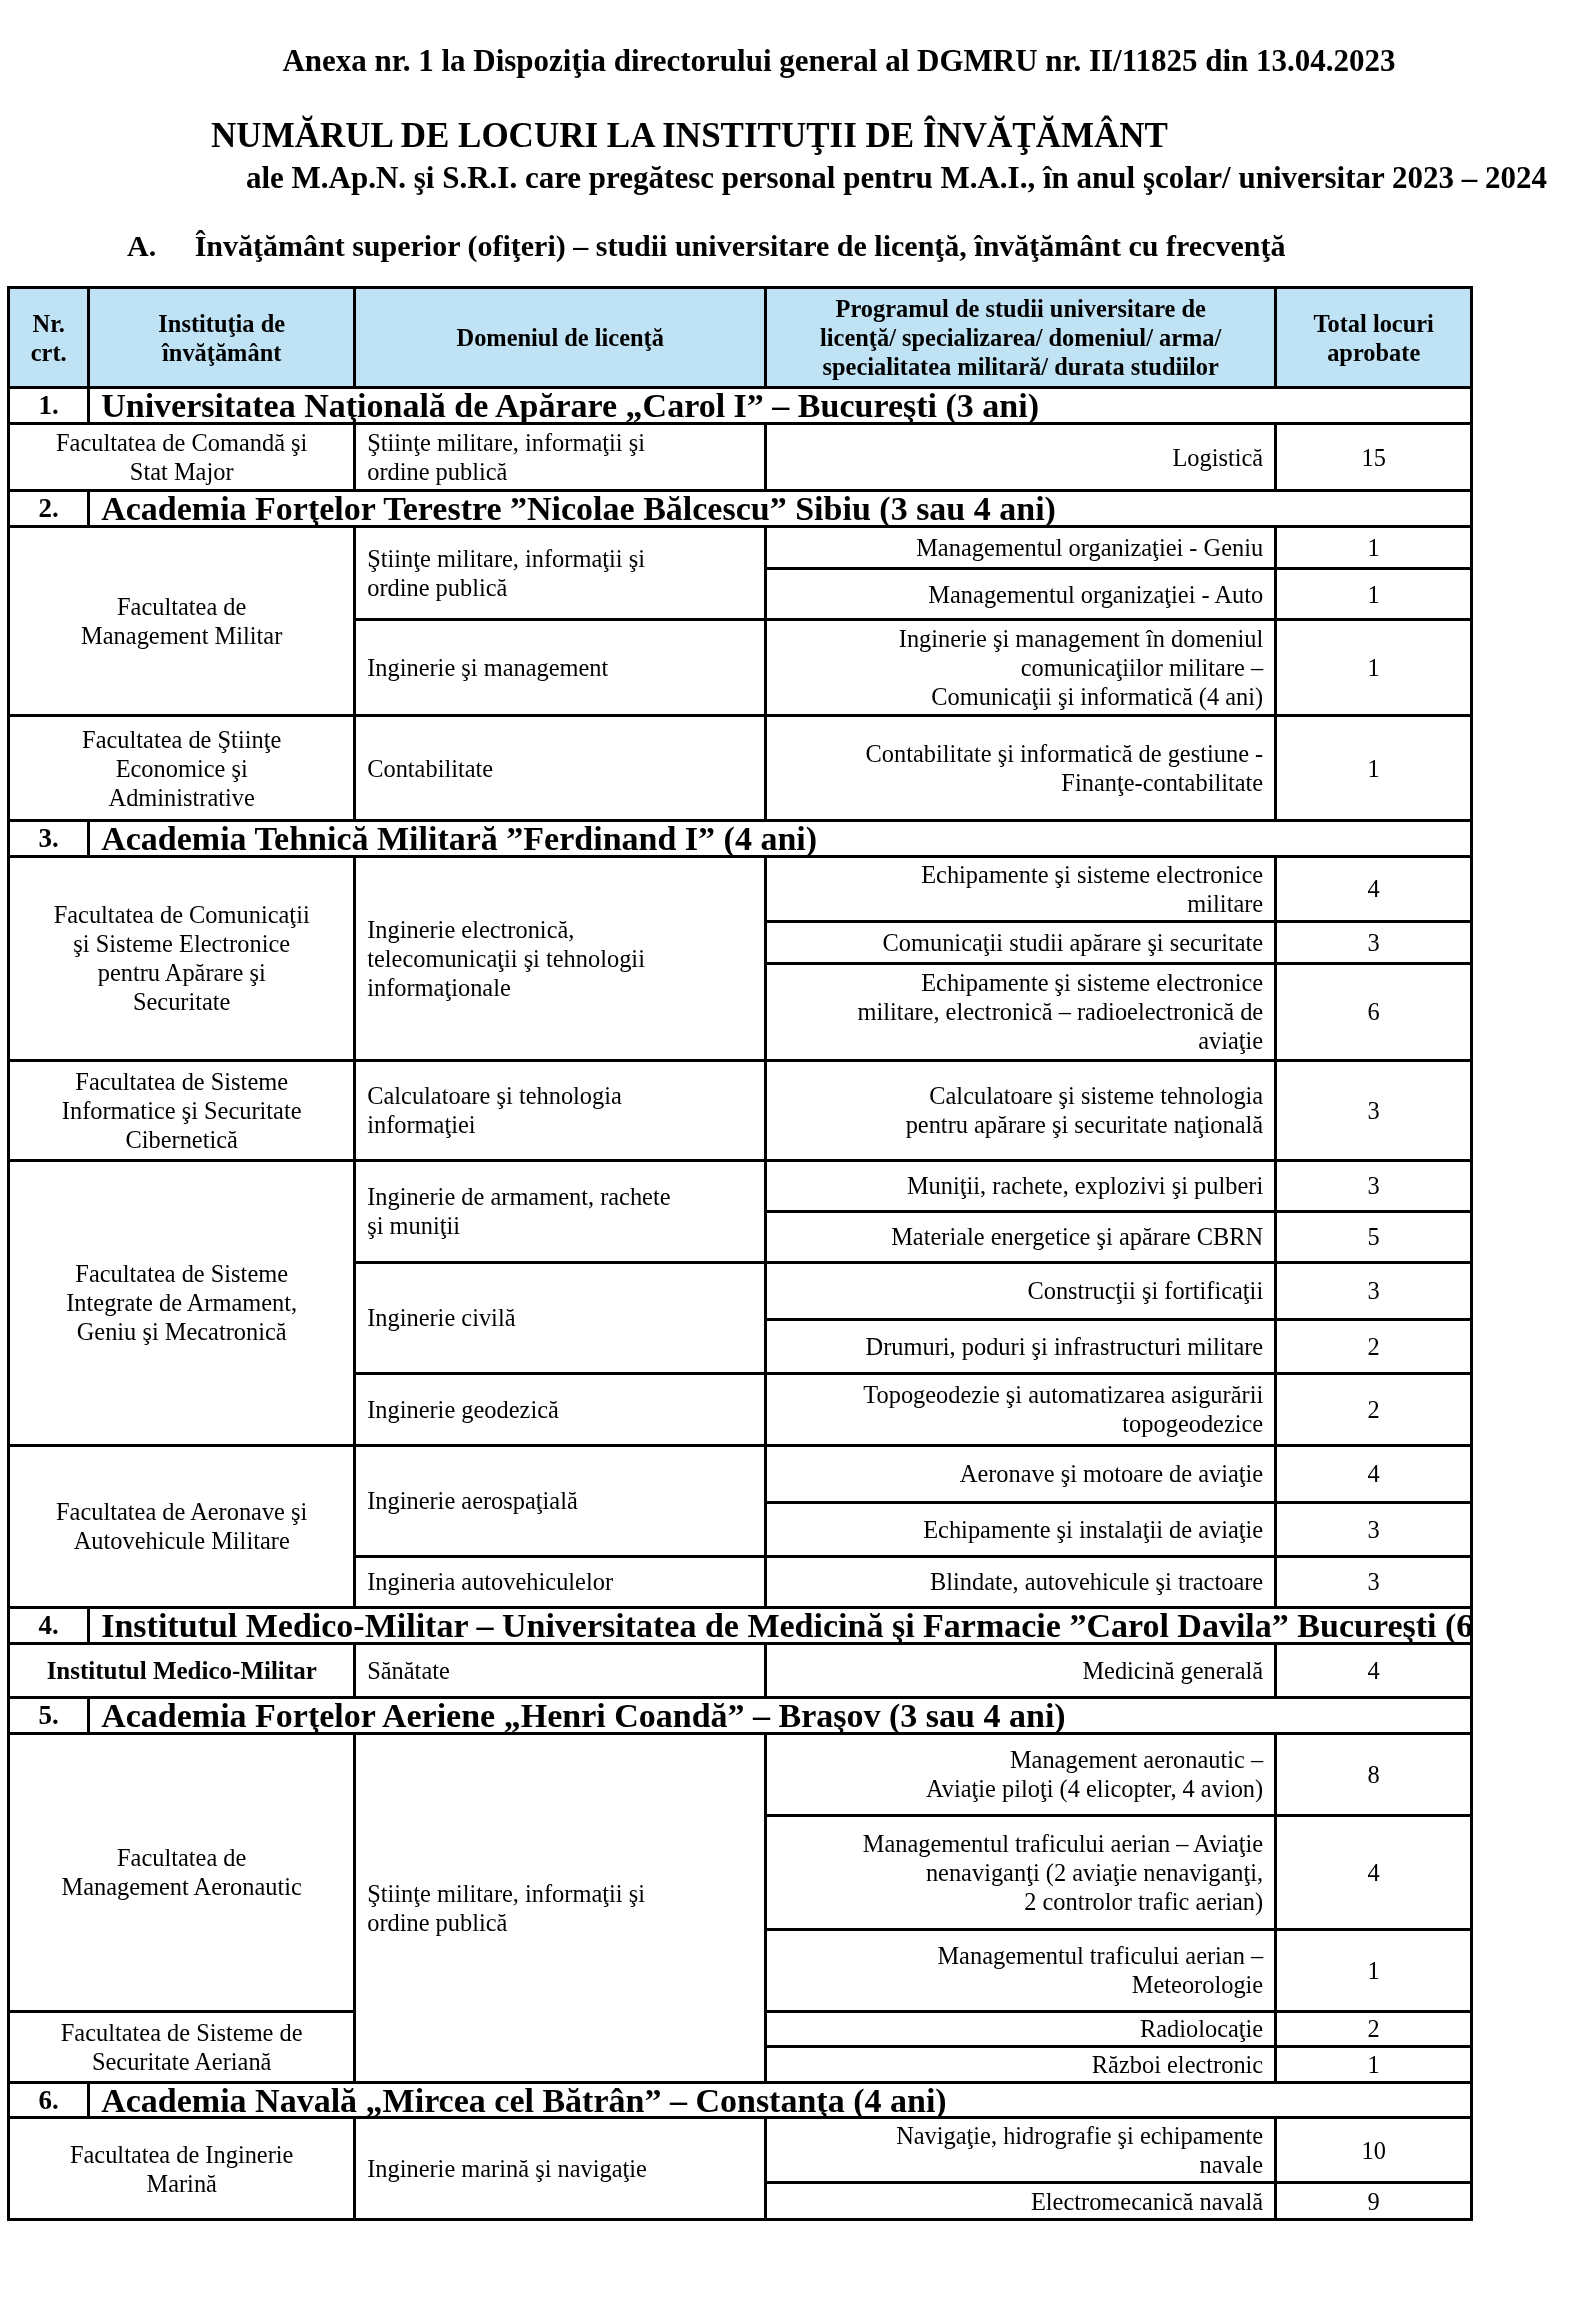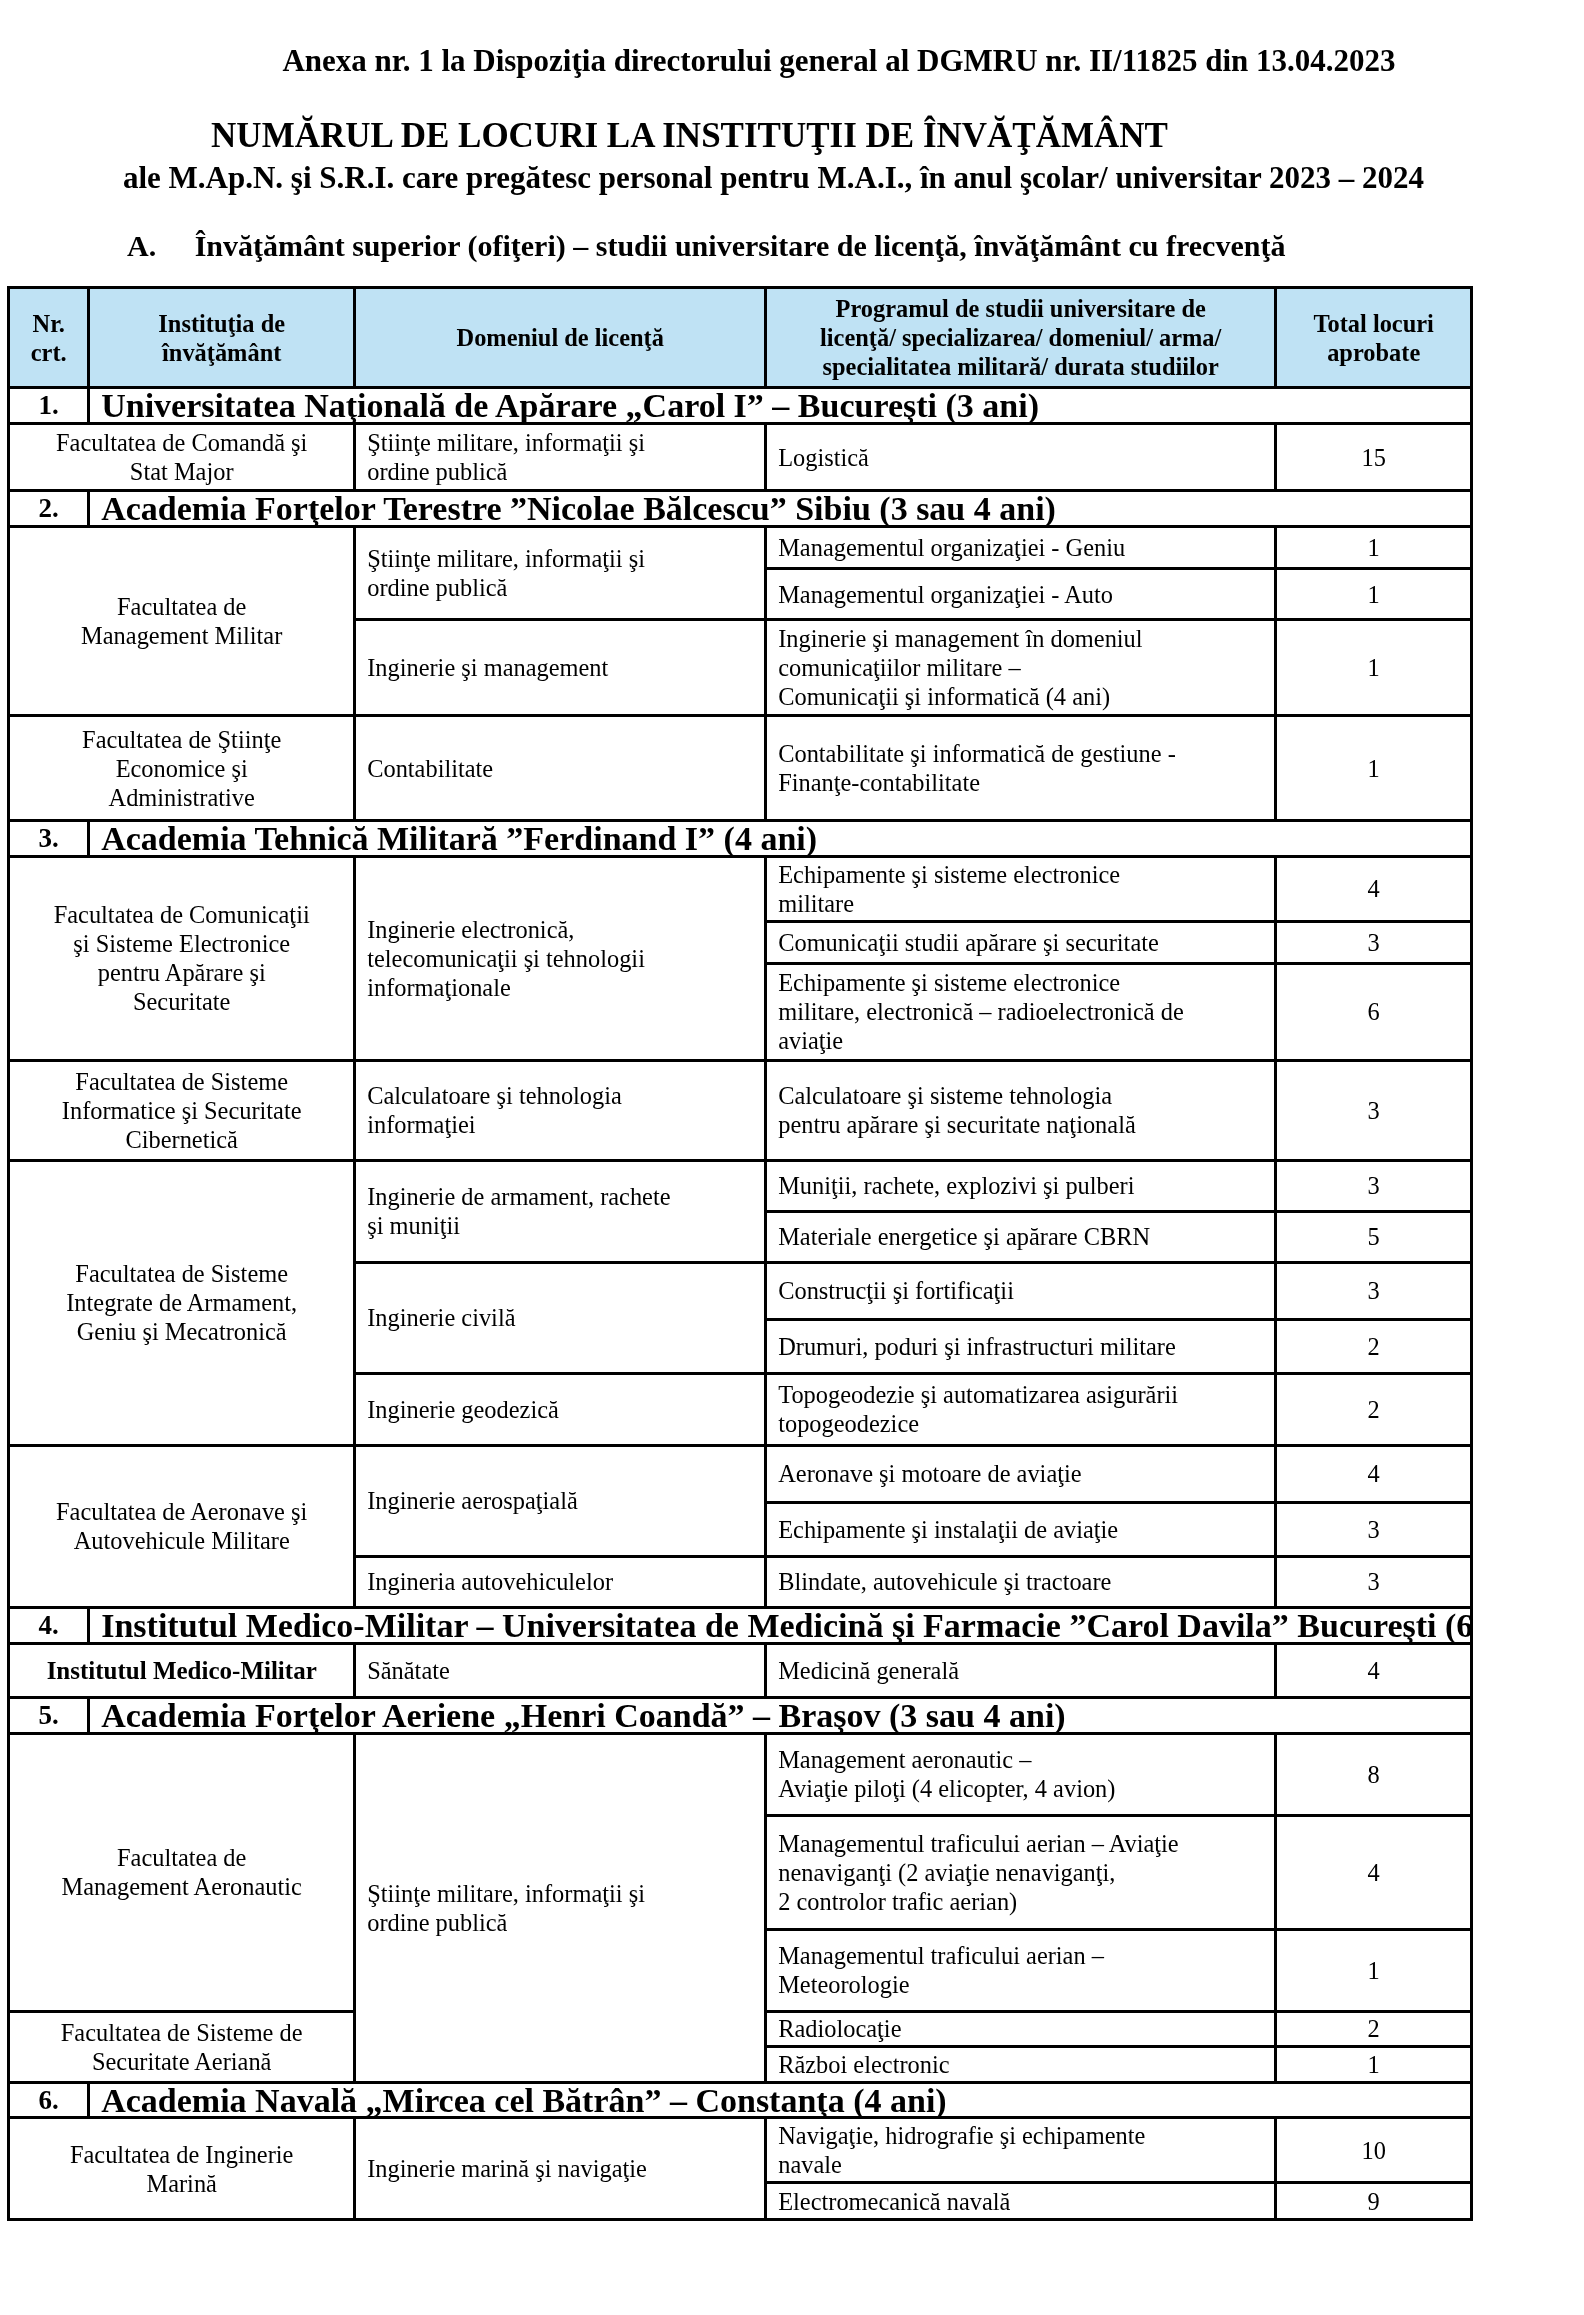--- a/index.html
+++ b/index.html
@@ -26,21 +26,21 @@
   .main-title {
     margin: 37px 0 0 0;
     width: 1379px;
     text-align: center;
     font-size: 35px;
     font-weight: bold;
   }
   .subtitle {
     margin: 3.6px 0 0 0;
     width: 1547px;
-    text-align: center;
+    text-align: right;
     font-size: 31px;
     font-weight: bold;
   }
   .section-a {
     margin: 33px 0 0 127px;
     font-size: 30px;
     font-weight: bold;
   }
   .section-a .sec-label { display: inline-block; }
   .section-a .sec-text  { display: inline-block; margin-left: 31px; }
@@ -64,21 +64,21 @@
     background: #BFE2F4;
     font-weight: bold;
     text-align: center;
     font-size: 26px;
     line-height: 31px;
     padding: 1.8px 5.4px;
   }
   td.inst { text-align: center; padding: 1.8px 7.2px; }
   td.inst.bold { font-weight: bold; font-size: 25px; }
   td.dom  { text-align: left; }
-  td.prog { text-align: left; }
+  td.prog { text-align: right; }
   td.tot  { text-align: center; font-size: 25px; }
   tr.sec td.num  { text-align: center; font-weight: bold; font-size: 27px; padding: 1.8px 3.6px; }
   tr.sec td.name { font-weight: bold; font-size: 34px; white-space: nowrap; }
 </style>
 </head>
 <body>
 
 <div class="annex-line">Anexa nr. 1 la Dispoziţia directorului general al DGMRU nr. II/11825 din 13.04.2023</div>
 <div class="main-title">NUMĂRUL DE LOCURI LA INSTITUŢII DE ÎNVĂŢĂMÂNT</div>
 <div class="subtitle">ale M.Ap.N. şi S.R.I. care pregătesc personal pentru M.A.I., în anul şcolar/ universitar 2023 – 2024</div>

